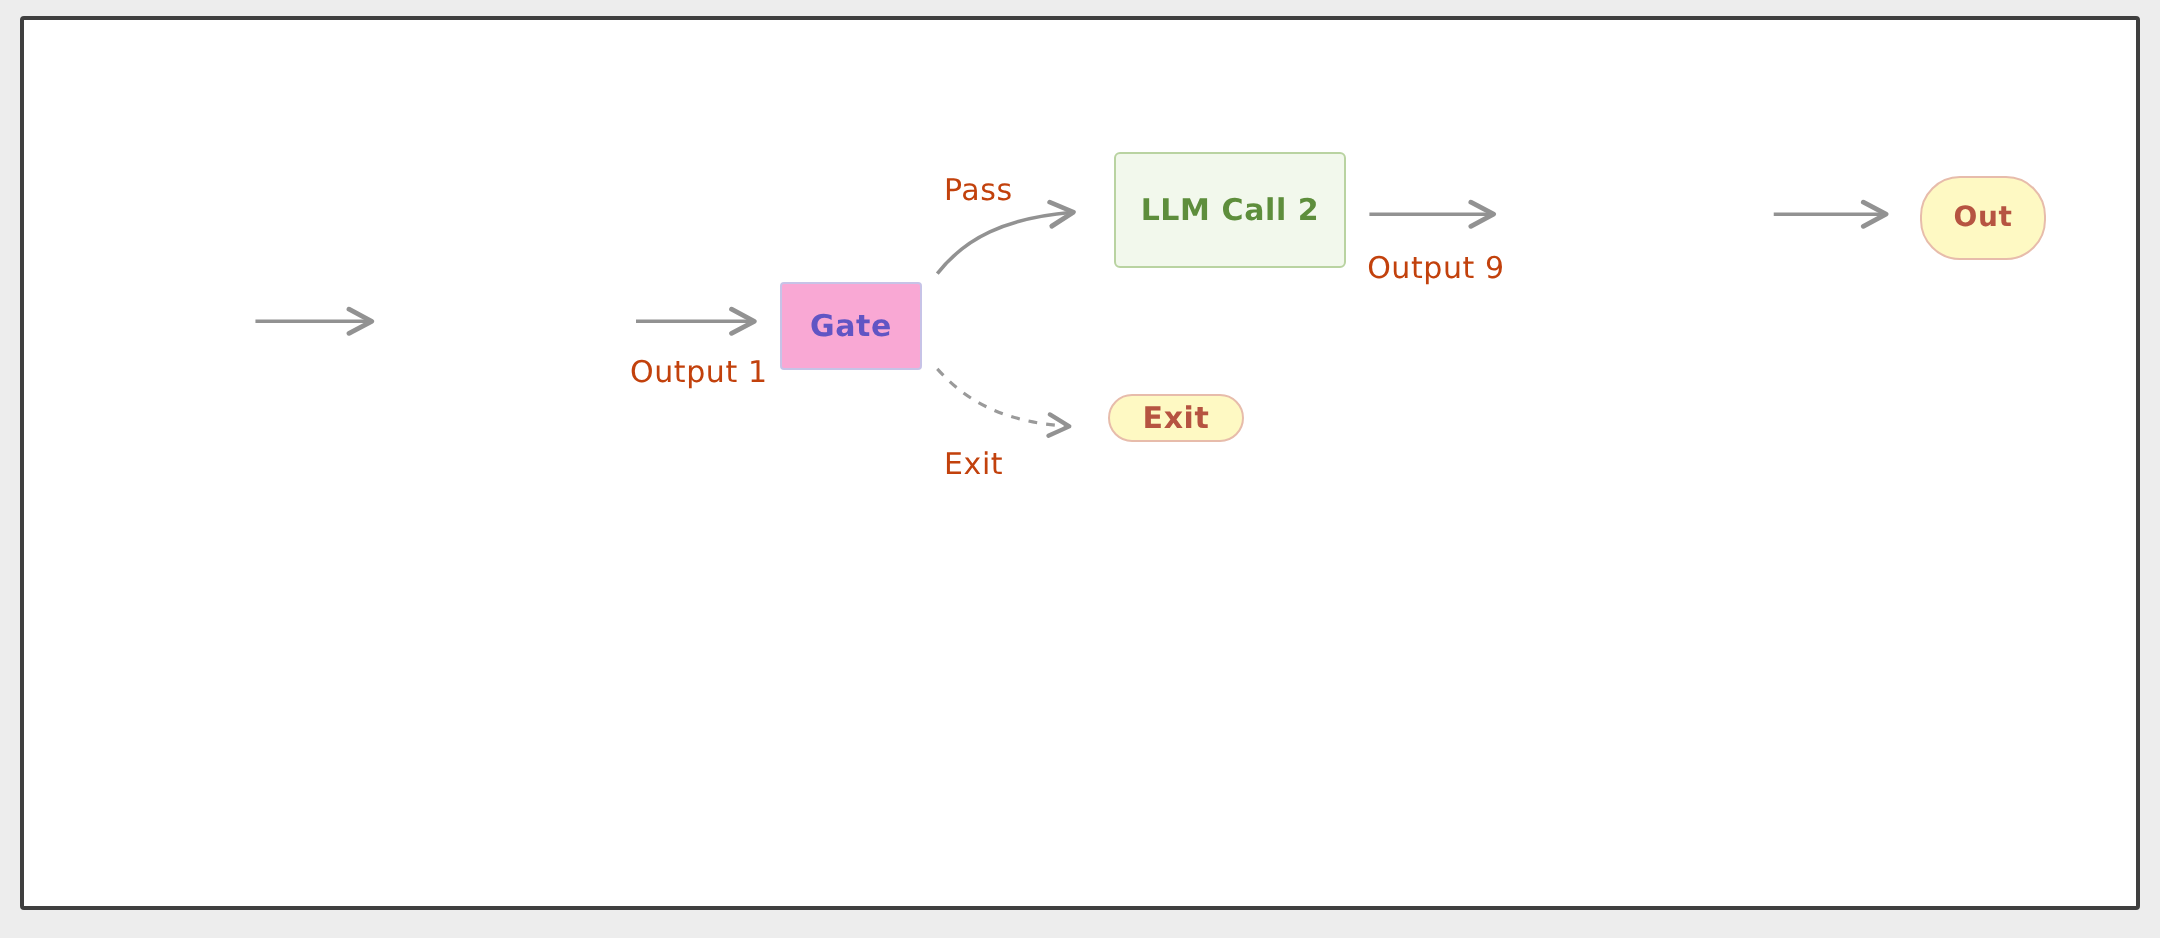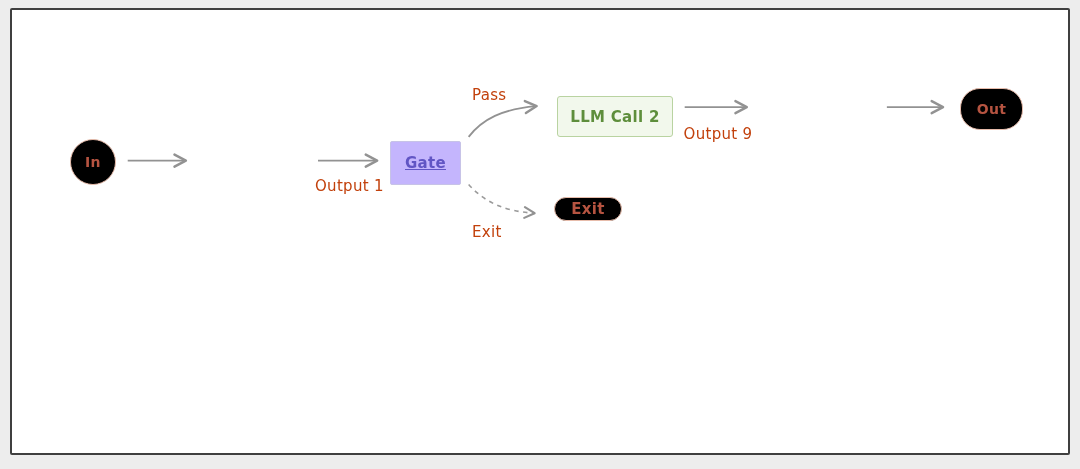--- a/index.html
+++ b/index.html
@@ -33,28 +33,27 @@
     font-size: 15px;
     letter-spacing: 0.3px;
   }
   .node-green {
     background: #f2f8ec;
     border: 1.5px solid #b9d3a1;
     border-radius: 3px;
     color: #5e8e3c;
   }
   .node-purple {
-    background: #c4b5fd;
+    background: #f9a8d4;
     border: 1.5px solid #c7c3e7;
     border-radius: 2px;
     color: #6155c4;
-    text-decoration: underline;
   }
   .node-pink {
-    background: #000000;
+    background: #fef9c3;
     border: 1.5px solid #e7bcab;
     color: #b65441;
   }
   .node-circle { border-radius: 50%; }
   .node-stadium { border-radius: 20px; }
   .edge-label {
     position: absolute;
     font-size: 15px;
     color: #c2410c;
     letter-spacing: 0.3px;
@@ -67,21 +66,21 @@
     font-size: 19px;
     font-weight: 500;
     color: #6e6e6e;
     letter-spacing: 0.6px;
   }
 
   
   #node-in   { left: 58px;  top: 129px; width: 46px;  height: 46px; font-size: 14px; }
   #node-llm1 { left: 183px; top: 131px; width: 109px; height: 43px; }
   #node-gate { left: 378px; top: 131px; width: 71px;  height: 44px; }
-  #node-llm2 { left: 545px; top: 86px;  width: 116px; height: 41px; }
+  #node-llm2 { left: 545px; top: 66px;  width: 116px; height: 58px; }
   #node-llm3 { left: 755px; top: 77px;  width: 115px; height: 41px; }
   #node-out  { left: 948px; top: 78px;  width: 63px;  height: 42px; font-size: 14px; }
   #node-exit { left: 542px; top: 187px; width: 68px;  height: 24px; }
 
   
   #label-output1 { left: 303px; top: 167px; width: 66px; text-align: center; }
   #label-output2 { left: 670px; top: 115px; width: 72px; }
   #label-pass    { left: 460px; top: 76px; }
   #label-fail    { left: 460px; top: 213px; }
 </style>
@@ -97,23 +96,20 @@
       </marker>
     </defs>
     <path d="M114,152 L172,152" fill="none" stroke="#929292" stroke-width="1.8" marker-end="url(#arrowhead)"></path>
     <path d="M306,152 L365,152" fill="none" stroke="#929292" stroke-width="1.8" marker-end="url(#arrowhead)"></path>
     <path d="M458,128 C472,110 492,100 526,97" fill="none" stroke="#929292" stroke-width="1.8" marker-end="url(#arrowhead)"></path>
     <path d="M458,176 C474,194 494,203 524,205" fill="none" stroke="#9a9a9a" stroke-width="1.6" stroke-dasharray="4.5,4.5" marker-end="url(#arrowhead)"></path>
     <path d="M676,98 L738,98" fill="none" stroke="#929292" stroke-width="1.8" marker-end="url(#arrowhead)"></path>
     <path d="M880,98 L936,98" fill="none" stroke="#929292" stroke-width="1.8" marker-end="url(#arrowhead)"></path>
   </svg>
 
-  <div class="node node-pink node-circle" id="node-in">
-    <span>In</span>
-  </div>
 
 
   <div class="node node-purple" id="node-gate">
     <span>Gate</span>
   </div>
 
   <div class="node node-green" id="node-llm2">
     <span>LLM Call 2</span>
   </div>
 

